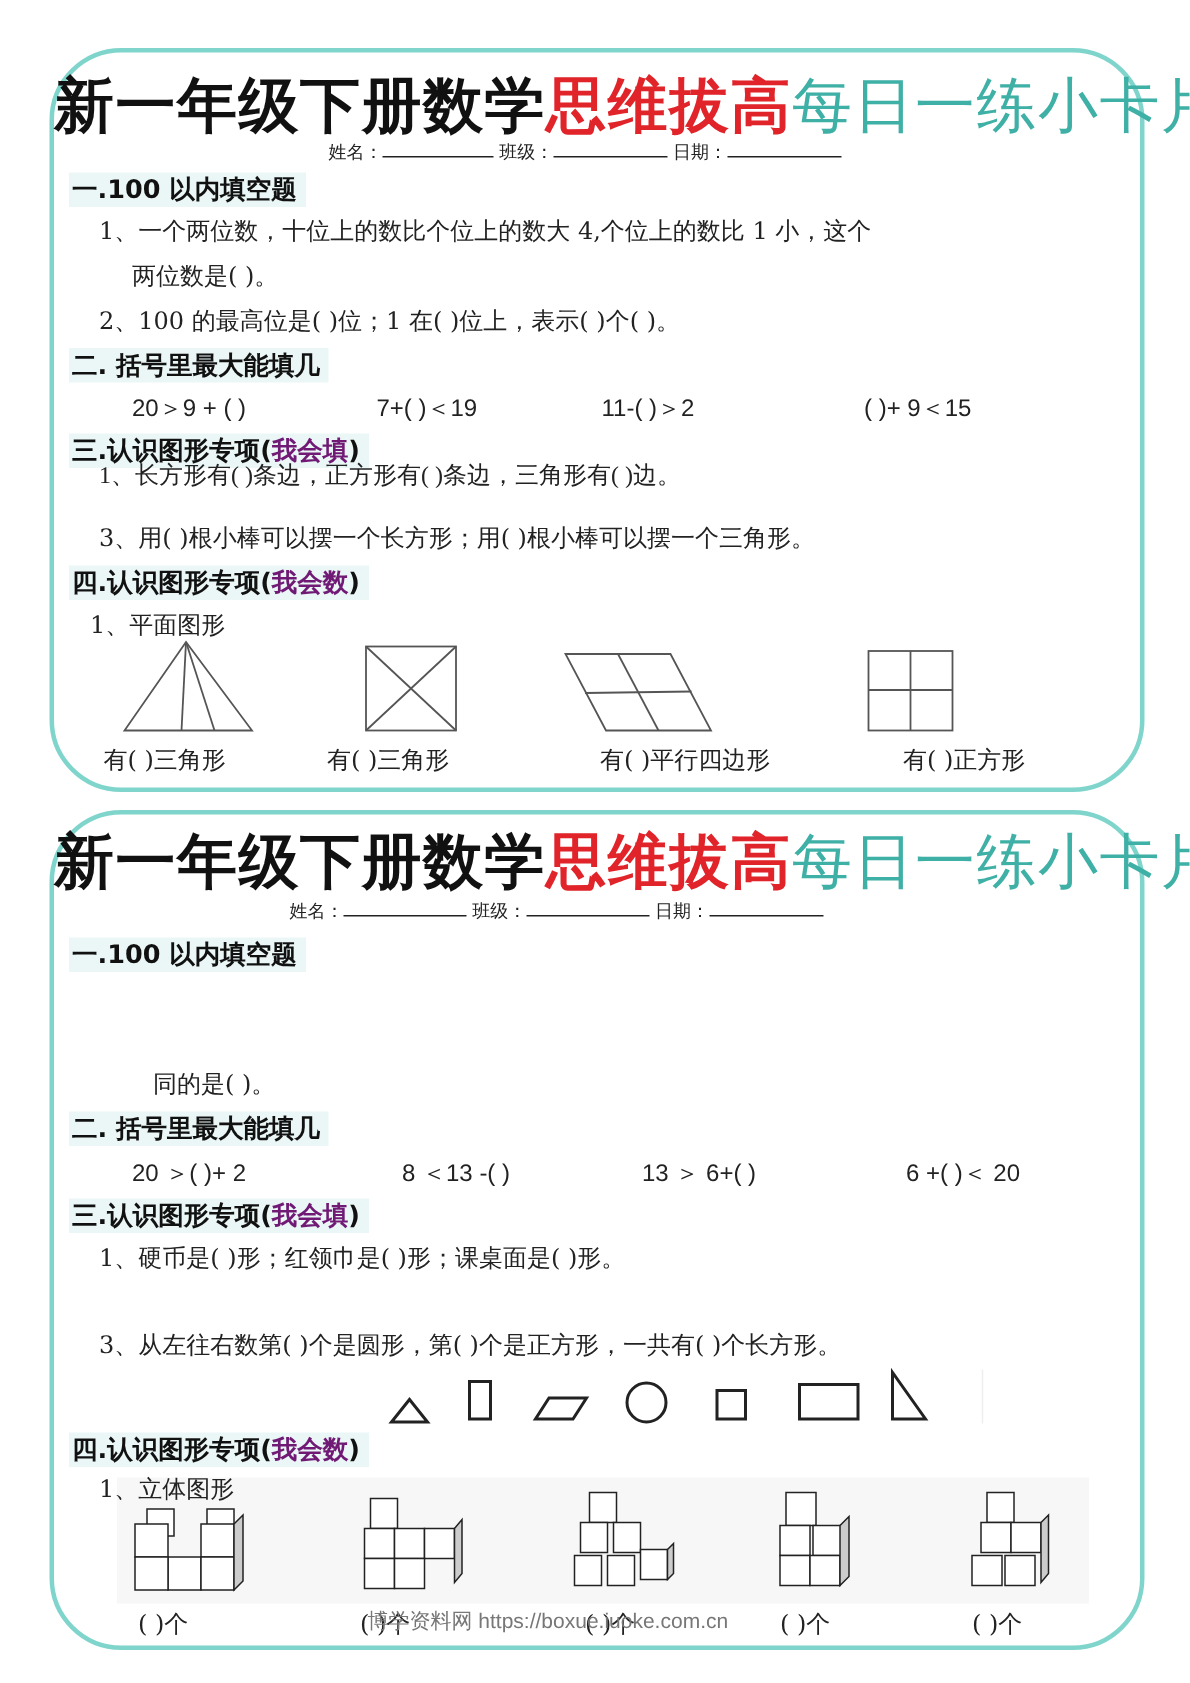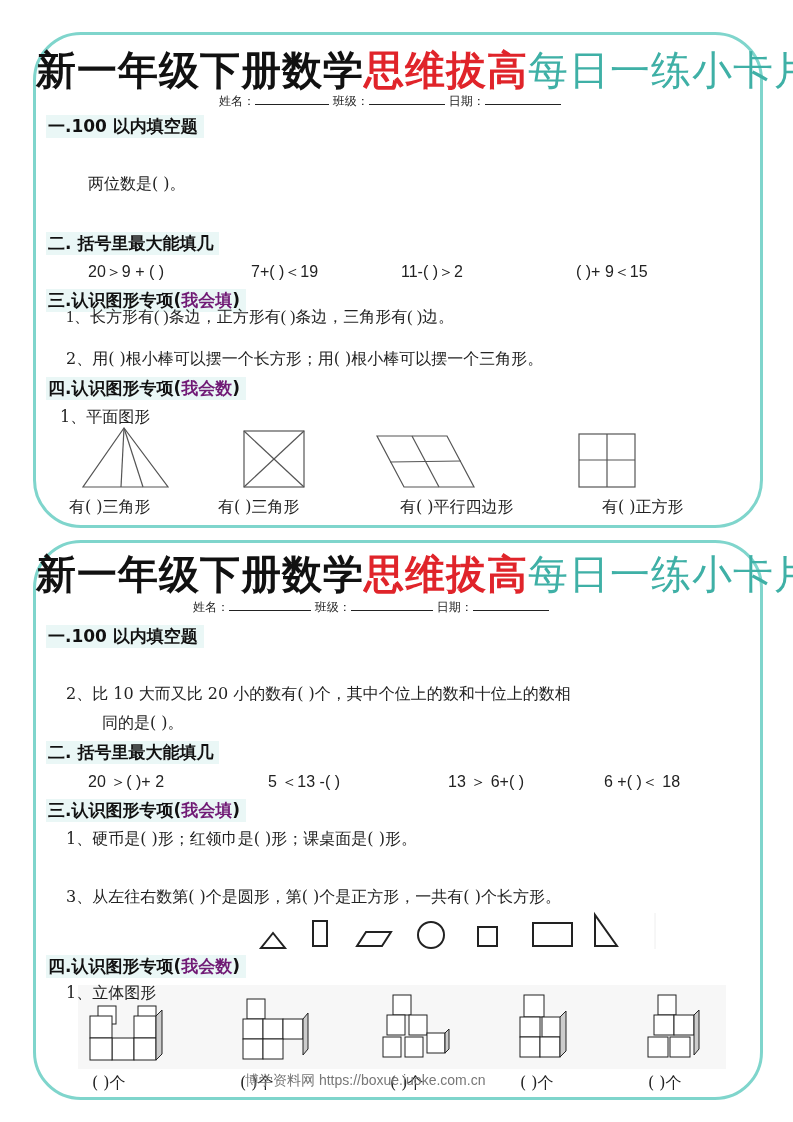--- a/index.html
+++ b/index.html
@@ -44,33 +44,35 @@
   <div class="title" style="top:8px;">
     <span class="t1">新一年级下册数学</span><span class="t2">思维拔高</span><span class="t3">每日一练小卡片</span>
   </div>
   <div class="info" style="left:183px; top:55px;">
     <span>姓名：</span><span class="blank" style="width:74px;"></span>
     <span>班级：</span><span class="blank" style="width:76px;"></span>
     <span>日期：</span><span class="blank" style="width:76px;"></span>
   </div>
 
   <div class="sec" style="top:80px;">一.100 以内填空题</div>
+  <div class="line" style="left:30px; top:109px;">1、一个两位数，十位上的数比个位上的数大 4,个位上的数比 1 小，这个</div>
   <div class="line" style="left:52px; top:139px;">两位数是(    )。</div>
+  <div class="line" style="left:30px; top:169px;">2、100 的最高位是(    )位；1 在(    )位上，表示(    )个(    )。</div>
 
   <div class="sec" style="top:197px;">二. 括号里最大能填几</div>
   <div class="eq" style="left:52px; top:227px;">20＞9 + (    )</div>
   <div class="eq" style="left:215px; top:227px;">7+(    )＜19</div>
   <div class="eq" style="left:365px; top:227px;">11-(    )＞2</div>
   <div class="eq" style="left:540px; top:227px;">(    )+ 9＜15</div>
 
   <div class="sec" style="top:254px;">
     <span>三.认识图形专项(</span><span class="red">我会填</span><span>)</span>
   </div>
   <div class="line" style="left:30px; top:272px;font-family:Liberation Serif, serif;">1、长方形有(    )条边，正方形有(    )条边，三角形有(    )边。</div>
-  <div class="line" style="left:30px; top:314px;">2、用(    )根小棒可以摆一个长方形；用(    )根小棒可以摆一个三角形。</div>
+  <div class="line" style="left:30px; top:314px;">3、用(    )根小棒可以摆一个长方形；用(    )根小棒可以摆一个三角形。</div>
 
   <div class="sec" style="top:342px;">
     <span>四.认识图形专项(</span><span class="red">我会数</span><span>)</span>
   </div>
   <div class="line" style="left:24px; top:372px;">1、平面图形</div>
 
   <svg style="left:45px; top:392px;" width="90" height="62">
     <g stroke="#555" stroke-width="1.2" fill="none">
       <polygon points="2,60 87,60 43,1"></polygon>
       <line x1="43" y1="1" x2="40" y2="60"></line>
@@ -109,28 +111,27 @@
   <div class="title" style="top:4px;">
     <span class="t1">新一年级下册数学</span><span class="t2">思维拔高</span><span class="t3">每日一练小卡片</span>
   </div>
   <div class="info" style="left:157px; top:53px;">
     <span>姓名：</span><span class="blank" style="width:82px;"></span>
     <span>班级：</span><span class="blank" style="width:82px;"></span>
     <span>日期：</span><span class="blank" style="width:76px;"></span>
   </div>
 
   <div class="sec" style="top:82px;">一.100 以内填空题</div>
-  <div class="line" style="left:30px; top:141px;">2、比 10 大而又比 20 小的数有(    )个，其中个位上的数和十位上的数相</div>
   <div class="line" style="left:66px; top:170px;">同的是(    )。</div>
 
   <div class="sec" style="top:198px;">二. 括号里最大能填几</div>
   <div class="eq" style="left:52px; top:229px;">20 ＞(    )+ 2</div>
-  <div class="eq" style="left:232px; top:229px;">5 ＜13 -(    )</div>
-  <div class="eq" style="left:392px; top:229px;margin-left:20px;">13 ＞ 6+(    )</div>
-  <div class="eq" style="left:568px; top:229px;">6 +(    )＜ 18</div>
+  <div class="eq" style="left:232px; top:229px;">8 ＜13 -(    )</div>
+  <div class="eq" style="left:392px; top:229px;">13 ＞ 6+(    )</div>
+  <div class="eq" style="left:568px; top:229px;">6 +(    )＜ 20</div>
 
   <div class="sec" style="top:256px;">
     <span>三.认识图形专项(</span><span class="red">我会填</span><span>)</span>
   </div>
   <div class="line" style="left:30px; top:286px;">1、硬币是(    )形；红领巾是(    )形；课桌面是(    )形。</div>
   <div class="line" style="left:30px; top:344px;">3、从左往右数第(    )个是圆形，第(    )个是正方形，一共有(    )个长方形。</div>
 
   <svg style="left:205px; top:368px;" width="420" height="40">
     <g stroke="#222" stroke-width="2" fill="none">
       <polygon points="20,37 44,37 32,22"></polygon>

